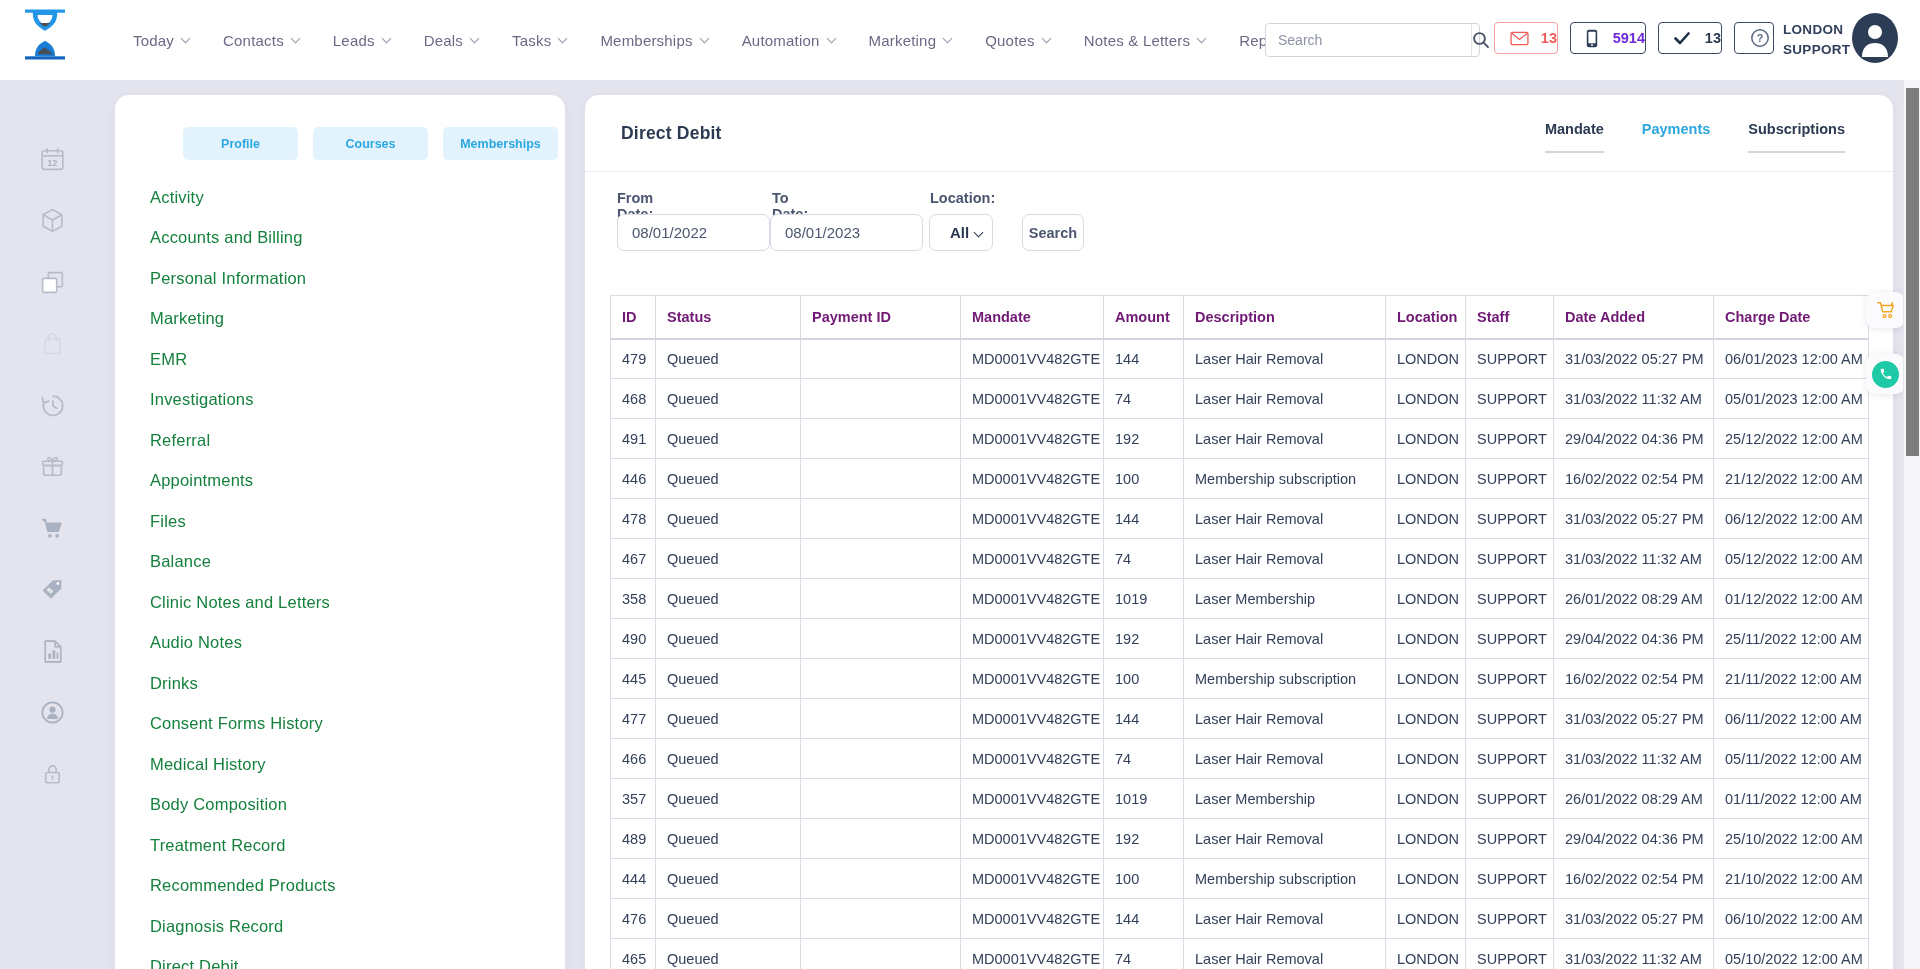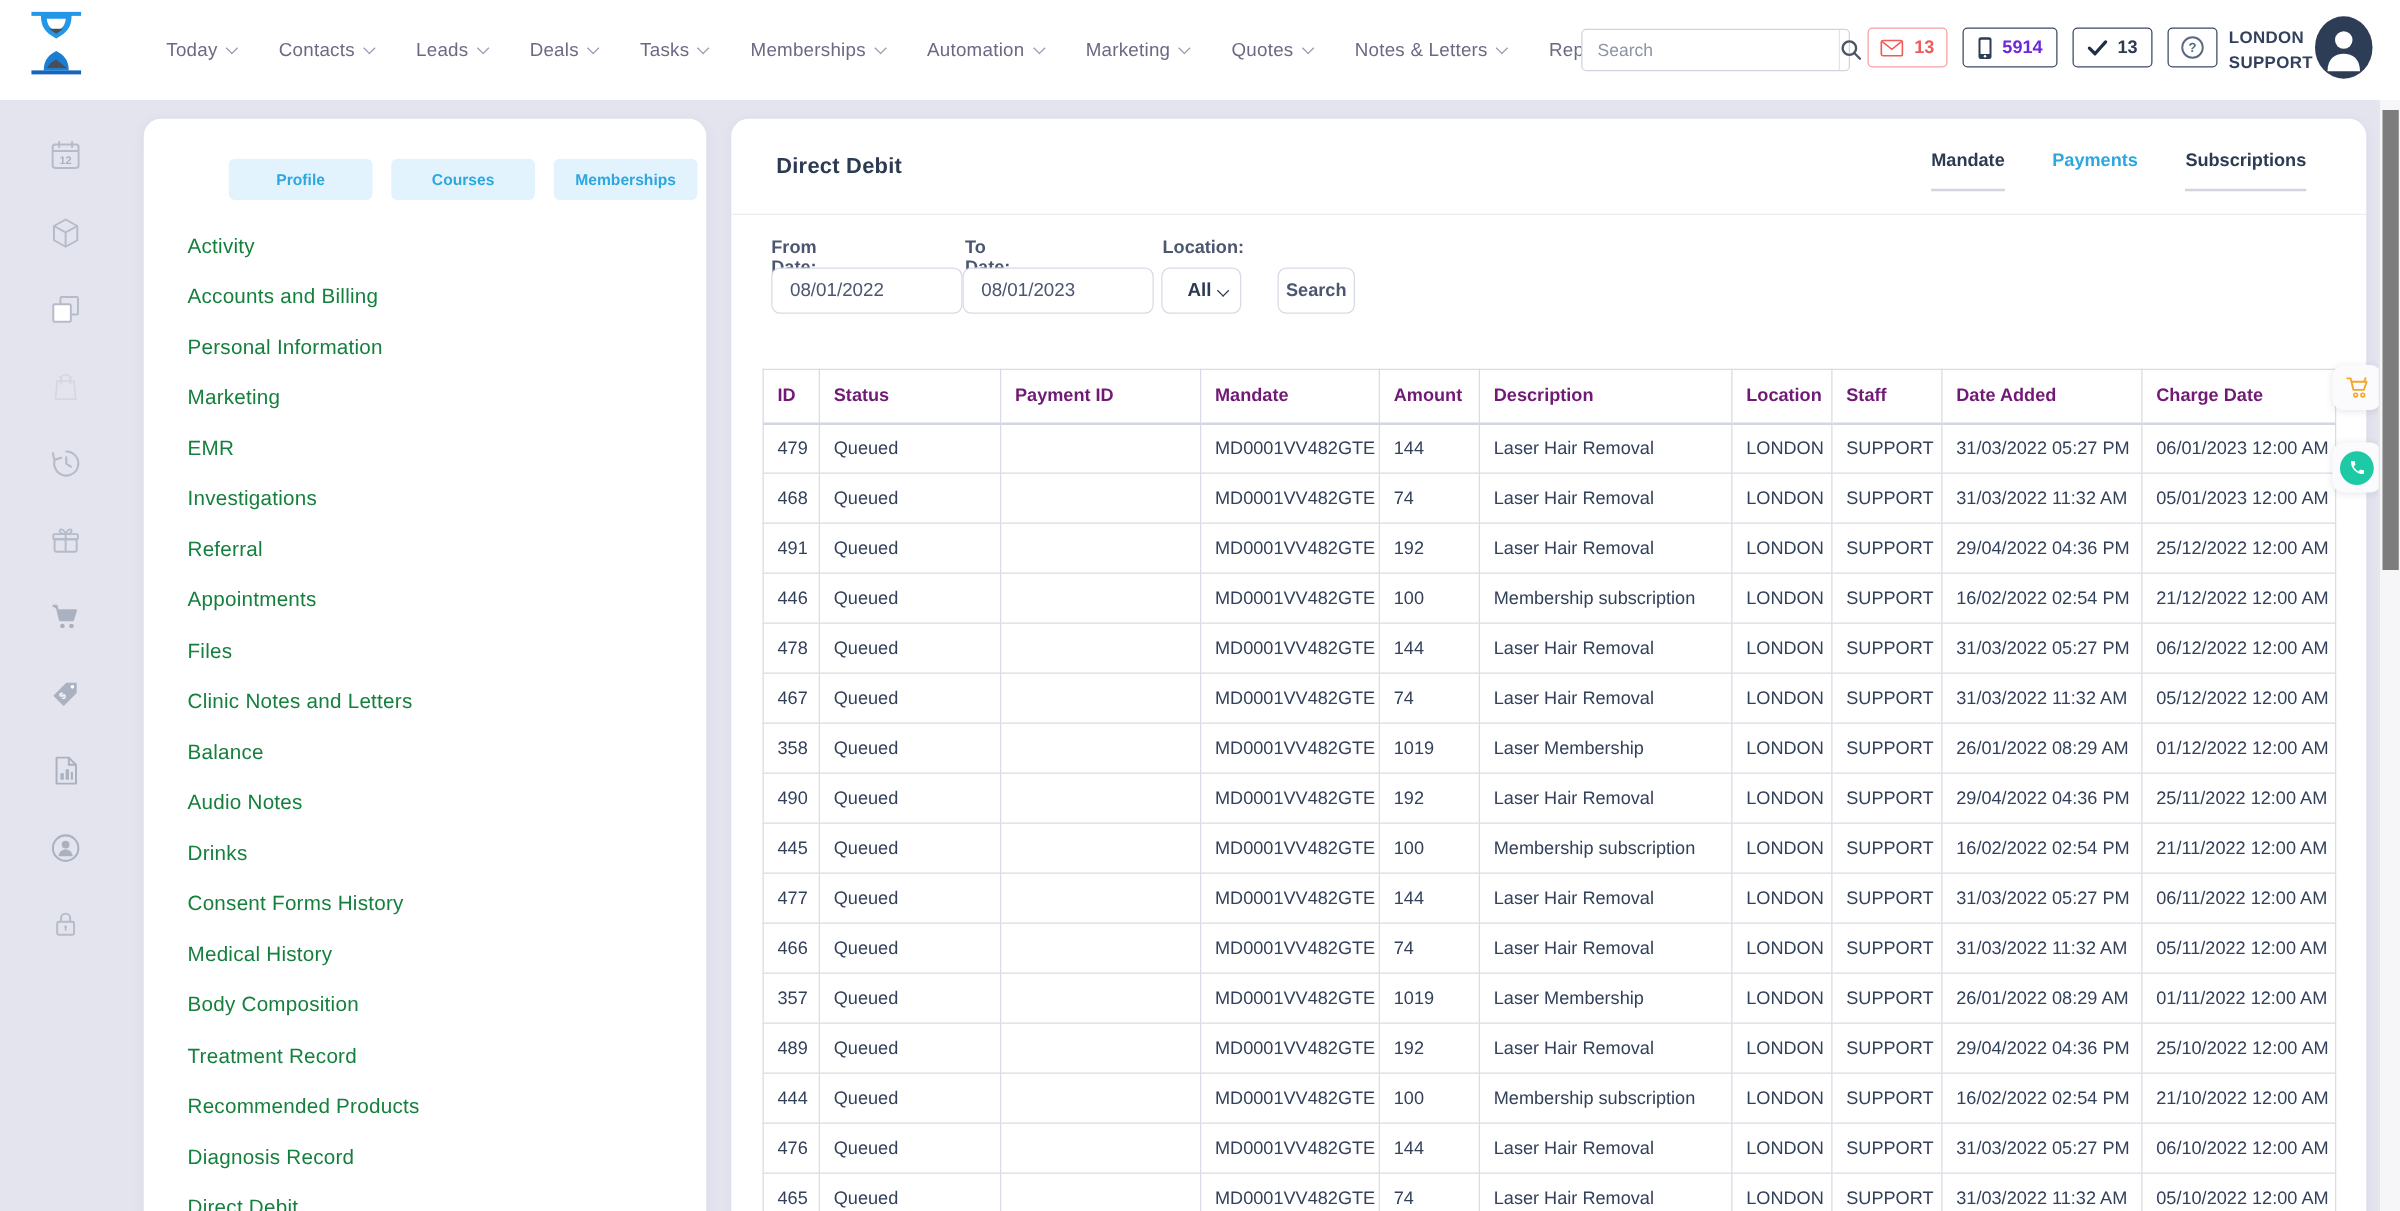--- a/index.html
+++ b/index.html
@@ -10,34 +10,34 @@
   
   .topbar { position:absolute; left:0; top:0; width:1920px; height:80px; background:#ffffff; z-index:5; }
   .logo { position:absolute; left:25px; top:7px; width:40px; height:55px; }
   .nav { position:absolute; left:133px; top:0; height:80px; display:flex; align-items:center; gap:34px; }
   .nav-item { display:flex; align-items:center; color:#6a6a85; font-size:15px; font-weight:500; cursor:pointer; white-space:nowrap; letter-spacing:.2px; }
   .chev { width:7px; height:7px; border-right:1.6px solid #9a9ab0; border-bottom:1.6px solid #9a9ab0; transform:rotate(45deg); margin-left:8px; margin-top:-4px; display:inline-block; }
   .search-wrap { position:absolute; left:1265px; top:23px; width:215px; height:34px; border:1px solid #cfd4dd; border-radius:4px; display:flex; align-items:center; background:#fff; }
   .search-wrap input { border:0; outline:none; flex:1; height:100%; padding:0 12px; font-size:14px; color:#55607a; font-family:inherit; background:transparent; }
   .search-wrap input::placeholder { color:#8d93a5; }
   .search-btn { width:40px; height:100%; border:0; border-left:1px solid #e2e5ec; background:transparent; display:flex; align-items:center; justify-content:center; cursor:pointer; }
-  .pill { position:absolute; top:22px; height:32px; border-radius:4px; display:flex; align-items:center; justify-content:center; gap:8px; background:#fff; cursor:pointer; font-size:14.5px; font-weight:600; }
+  .pill { position:absolute; top:22px; height:32px; border-radius:4px; display:flex; align-items:center; justify-content:space-between; gap:8px; background:#fff; cursor:pointer; font-size:14.5px; font-weight:600;padding-left:15px; }
   .pill-mail { left:1494px; width:64px; border:1px solid #f3a0a0; color:#ef5b5b; }
   .pill-phone { left:1570px; width:76px; border:1px solid #3c4a64; color:#6d28d9; }
   .pill-check { left:1658px; width:64px; border:1px solid #3c4a64; color:#2c3a52; }
   .pill-help { left:1734px; width:40px; border:1px solid #3c4a64; color:#5a6880; }
   .username { position:absolute; left:1783px; top:20px; font-size:13.5px; font-weight:700; color:#33415c; line-height:1.45; letter-spacing:.3px; }
   .avatar { position:absolute; left:1852px; top:13px; width:46px; height:50px; border-radius:50%; background:#2e3d56; display:flex; align-items:center; justify-content:center; cursor:pointer; overflow:hidden; }
 
   
   .content { position:absolute; left:0; top:80px; width:1920px; height:889px; background:#e3e4ee; overflow:hidden; }
 
   
   .rail { position:absolute; left:0; top:0; width:104px; padding-top:31px; display:flex; flex-direction:column; align-items:center; }
-  .rail-item { height:61.5px; display:flex; align-items:flex-start; justify-content:center; width:100%; cursor:pointer;text-decoration:underline; }
+  .rail-item { height:61.5px; display:flex; align-items:flex-end; justify-content:center; width:100%; cursor:pointer;text-decoration:underline; }
 
   
   .card { position:absolute; background:#ffffff; border-radius:14px; box-shadow:0 2px 10px rgba(60,64,100,.05); }
   .left-card { left:115px; top:15px; width:450px; height:920px; }
   .main-card { left:585px; top:15px; width:1308px; height:940px; }
 
   
   .ltabs { position:absolute; left:32px; top:32px; display:flex; gap:15px;margin-left:36px; }
   .ltab { width:115px; height:33px; background:#e2f3fd; color:#2da7e0; border:0; border-radius:5px; font-size:12.5px; font-weight:600; font-family:inherit; cursor:pointer; }
   .lmenu { position:absolute; left:35px; top:82px; right:20px; }
@@ -291,22 +291,22 @@
       <div class="lmenu">
           <div class="menu-item">Activity</div>
           <div class="menu-item">Accounts and Billing</div>
           <div class="menu-item">Personal Information</div>
           <div class="menu-item">Marketing</div>
           <div class="menu-item">EMR</div>
           <div class="menu-item">Investigations</div>
           <div class="menu-item">Referral</div>
           <div class="menu-item">Appointments</div>
           <div class="menu-item">Files</div>
+          <div class="menu-item">Balance</div>
           <div class="menu-item">Clinic Notes and Letters</div>
-          <div class="menu-item">Balance</div>
           <div class="menu-item">Audio Notes</div>
           <div class="menu-item">Drinks</div>
           <div class="menu-item">Consent Forms History</div>
           <div class="menu-item">Medical History</div>
           <div class="menu-item">Body Composition</div>
           <div class="menu-item">Treatment Record</div>
           <div class="menu-item">Recommended Products</div>
           <div class="menu-item">Diagnosis Record</div>
           <div class="menu-item">Direct Debit</div>
         </div>

